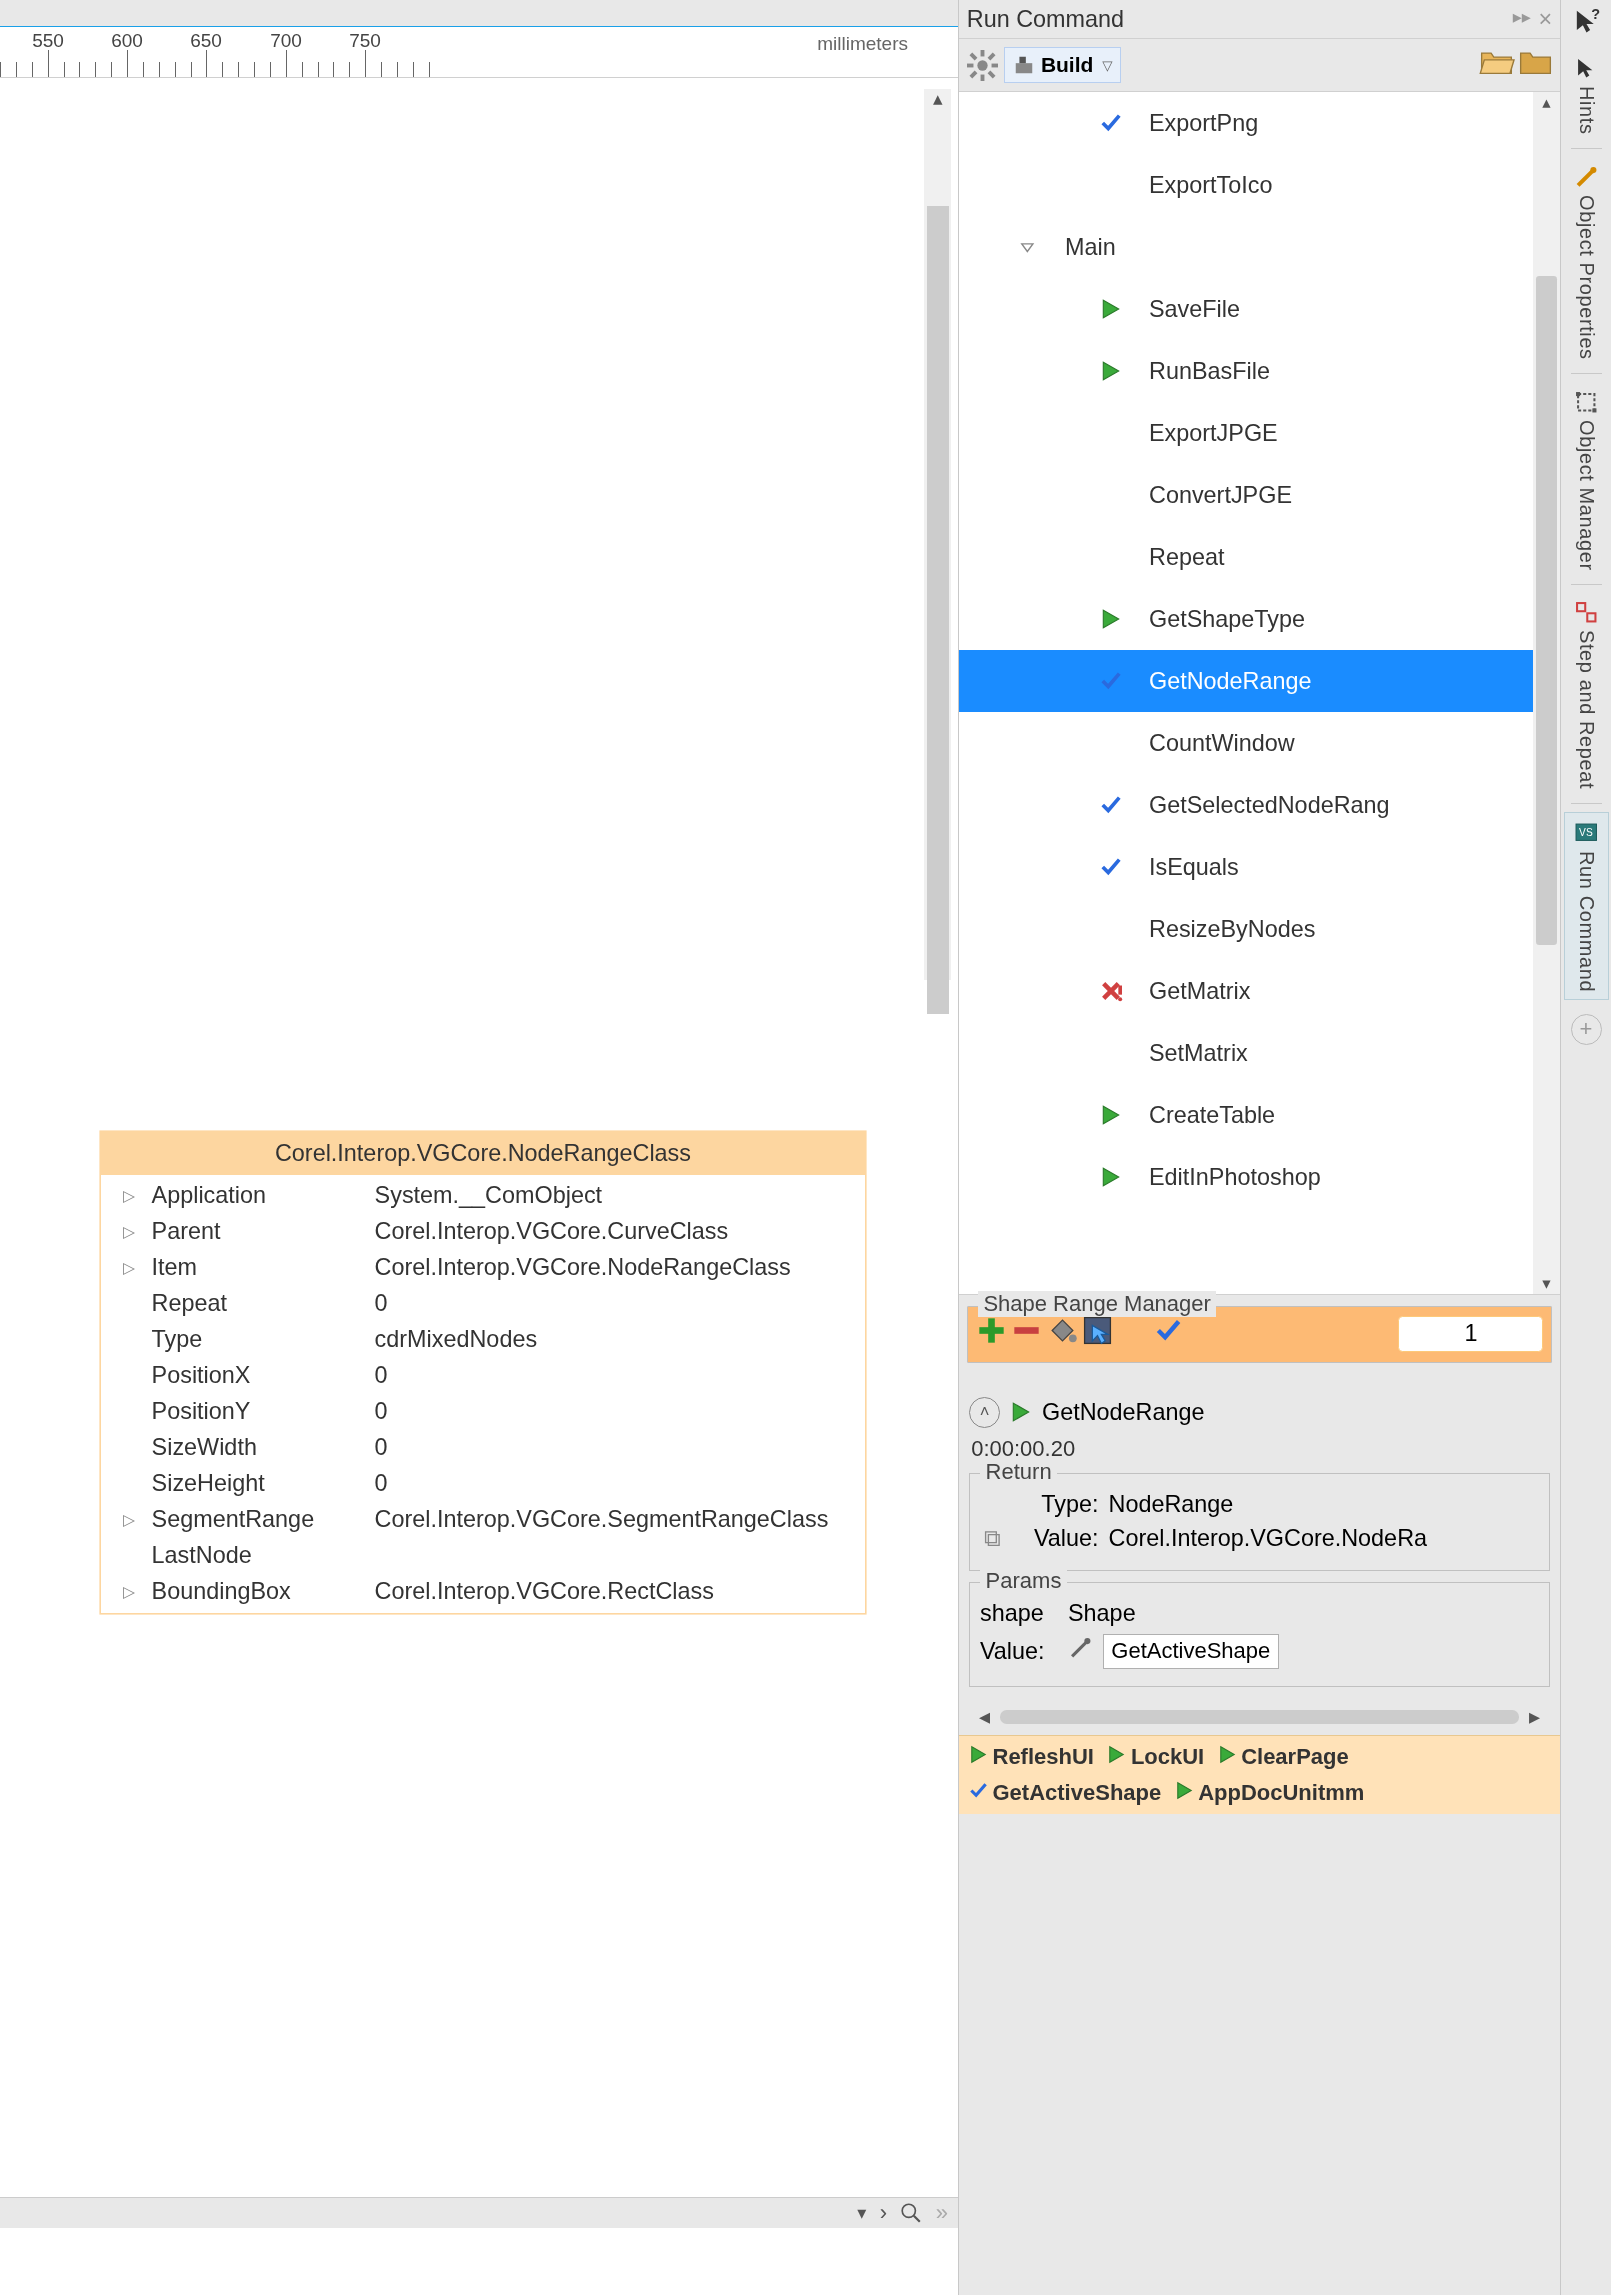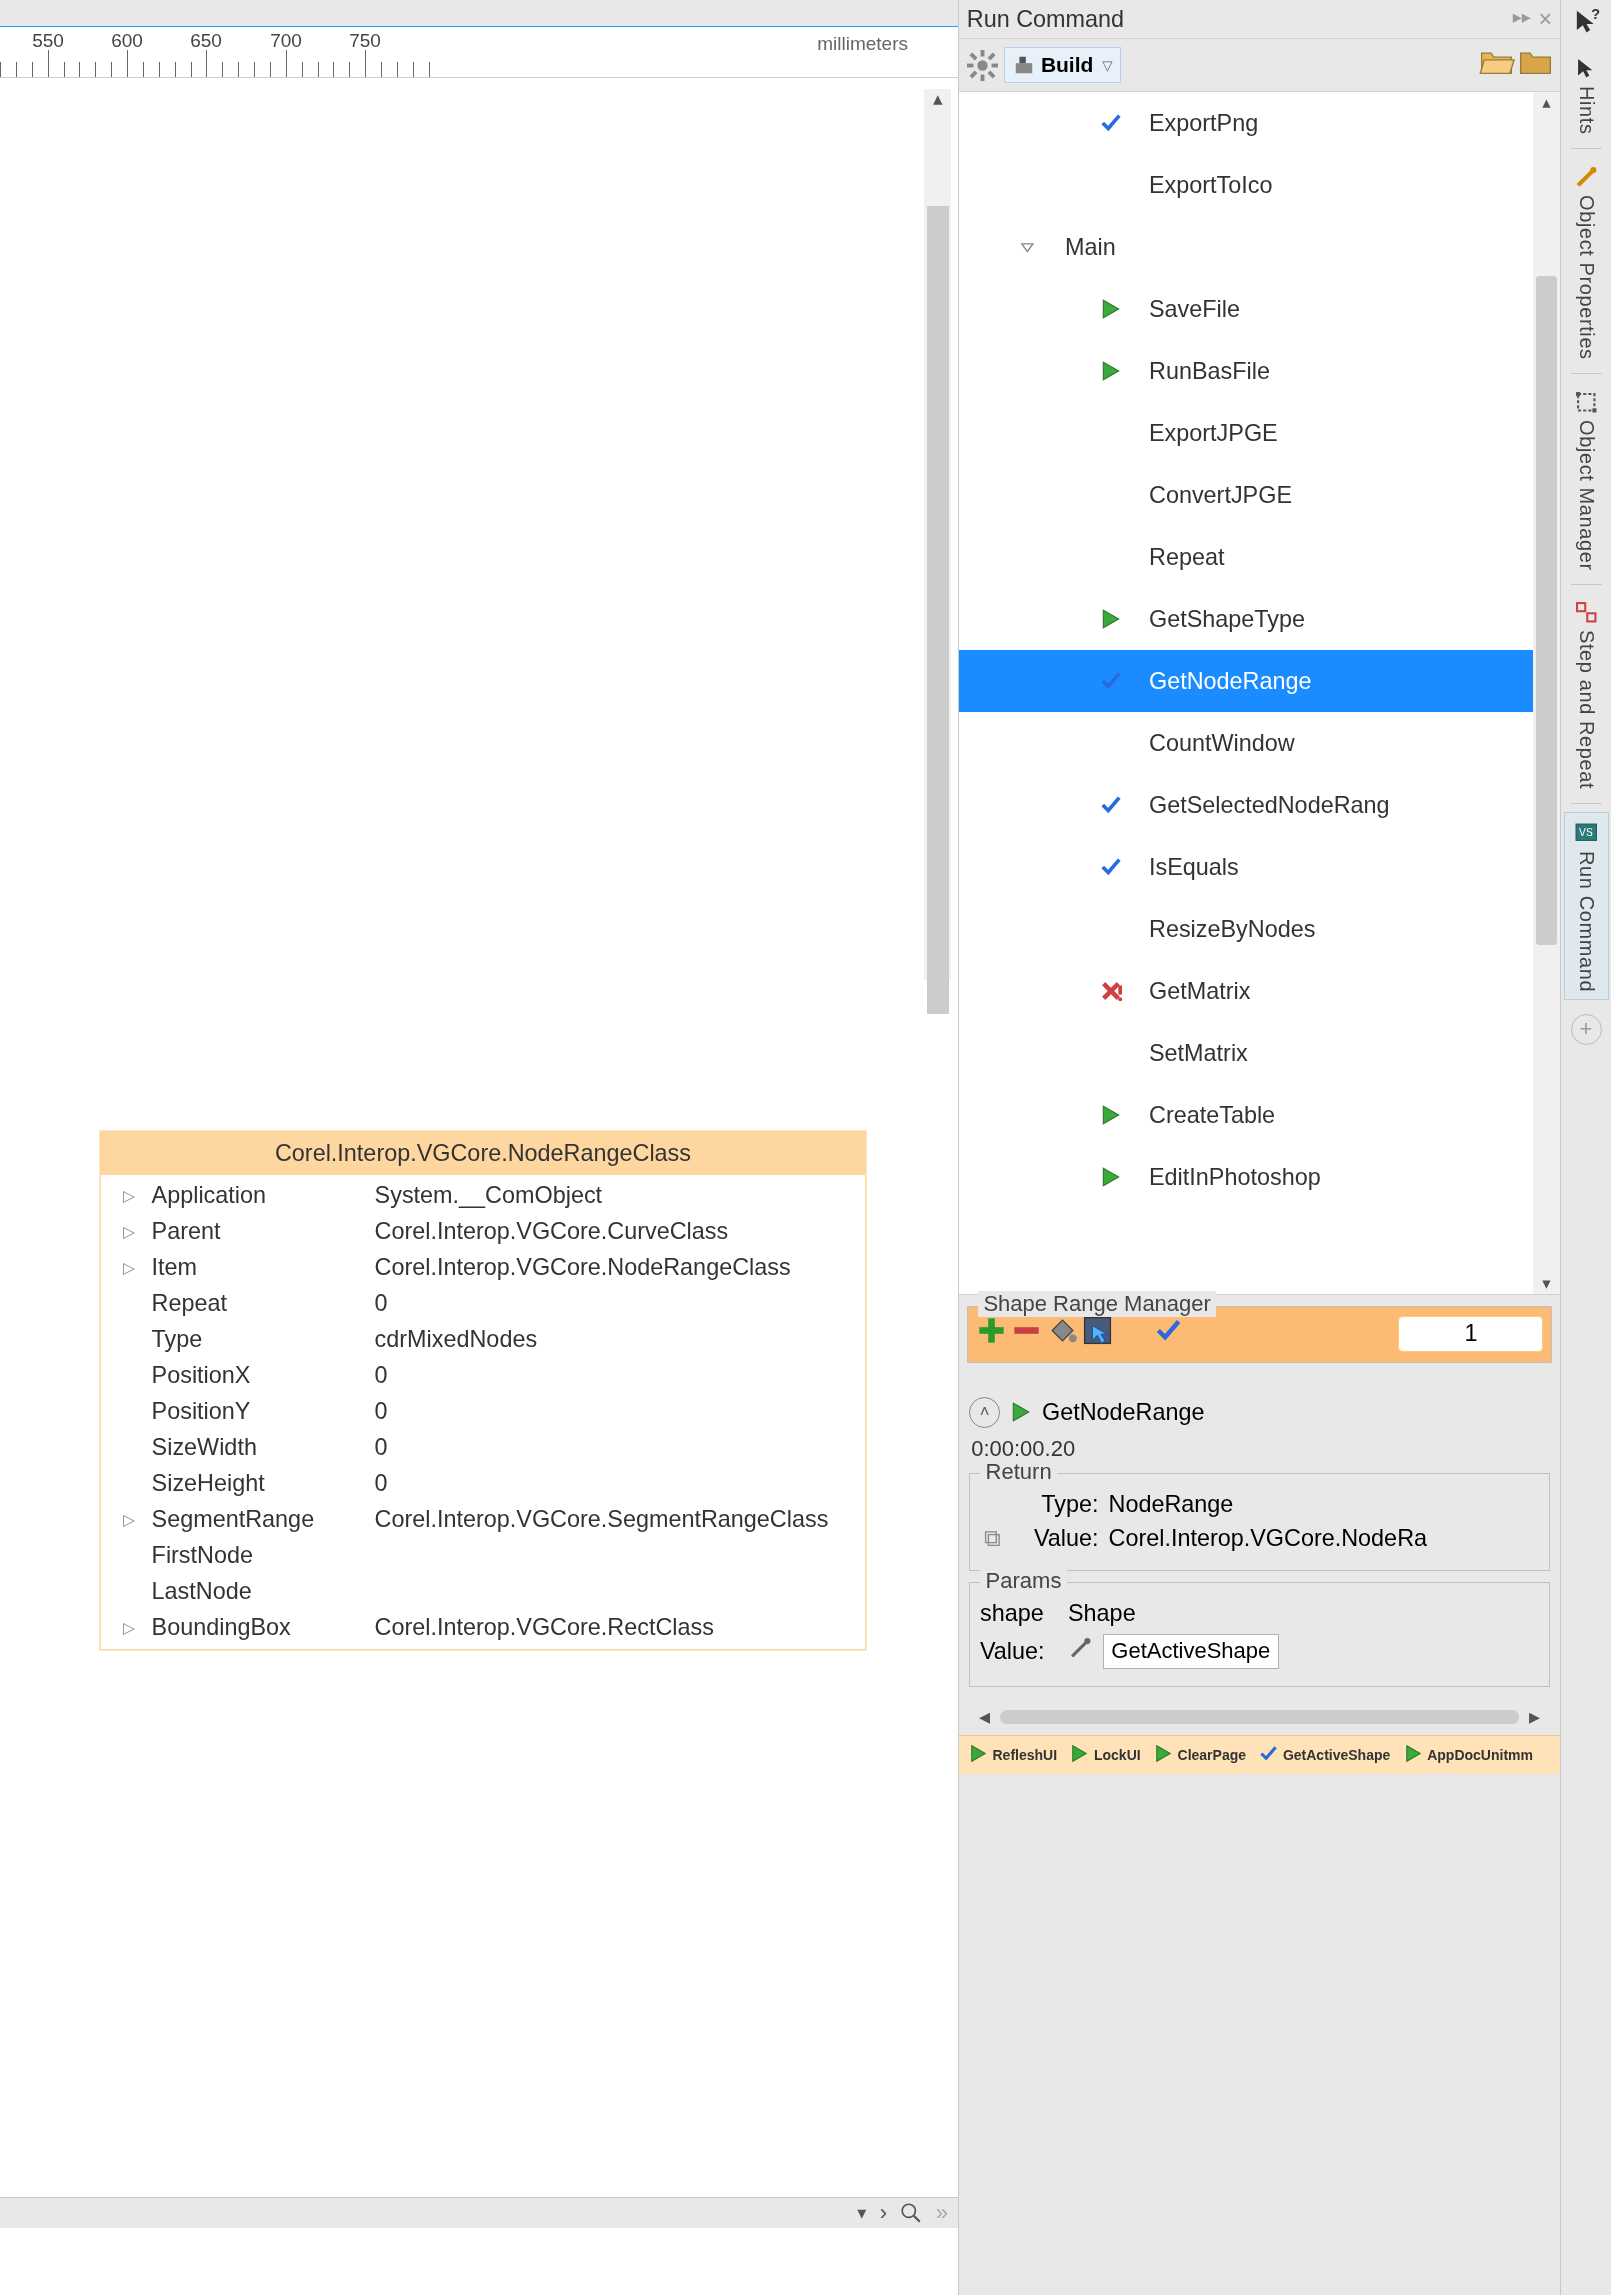--- a/index.html
+++ b/index.html
@@ -76,21 +76,21 @@
   .field-group .legend { position: absolute; top: -14.5px; left: 10px; background: #e8e8e8; padding: 0 5.6px; font-size: 22px; color: #444; }
   .kv { display: flex; align-items: center; gap: 10px; font-size: 23.4px; margin: 6.7px 0; }
   .kv .k { width: 84px; text-align: right; }
   .kv .v { flex: 1; white-space: nowrap; overflow: hidden; }
   .kv .icon-mini { width: 24.5px; display: inline-block; text-align: center; color: #888; }
   .val-box { border: 1.1px solid #b0b0b0; padding: 3.3px 7.8px; background: #fff; font-size: 22px; }
 
   .hscroll { display: flex; align-items: center; gap: 10px; padding: 5.6px 10px; }
   .hscroll .track { flex: 1; height: 13.4px; background: #ccc; border-radius: 6.7px; }
 
-  .quick-row { display: flex; flex-wrap: wrap; align-items: center; gap: 10px 13.4px; padding: 7.8px 10px; background: #ffe2b8; border-top: 0.6px solid #e8c890; font-size: 14px; }
+  .quick-row { display: flex; flex-wrap: wrap; align-items: center; gap: 10px 13.4px; padding: 7.8px 10px; background: #ffe2b8; border-top: 0.6px solid #e8c890; font-size: 22px; }
   .quick-row .q-item { display: flex; align-items: center; gap: 4.5px; font-weight: bold; color: #333; }
 
   
   .tabs-col { flex: 0 0 51px; background: #e8e8e8; border-left: 0.6px solid #c8c8c8; display: flex; flex-direction: column; align-items: center; padding-top: 6.7px; gap: 2.2px; }
   .tab-btn { width: 45px; display: flex; flex-direction: column; align-items: center; padding: 5.6px 0 7.8px 0; cursor: default; }
   .tab-btn .tab-icon { height: 29px; display: flex; align-items: center; justify-content: center; margin-bottom: 3.3px; }
   .tab-btn .tab-label { writing-mode: vertical-rl; font-size: 20px; color: #444; letter-spacing: 0.6px; }
   .tab-btn.active { background: #dfe8ec; border: 0.6px solid #b8cfd8; }
   .tab-sep { width: 31px; height: 1.1px; background: #c8c8c8; margin: 3.3px 0 5.6px 0; }
   .tab-plus { margin-top: 11px; width: 31px; height: 31px; border: 1.1px solid #bbb; border-radius: 50%; display: flex; align-items: center; justify-content: center; color: #999; font-size: 22px; }
@@ -197,25 +197,20 @@
               <span class="pname">SizeHeight</span>
               <span class="pval">0</span>
             </div>
             <div class="irow">
               <span class="exp">▷</span>
               <span class="pname">SegmentRange</span>
               <span class="pval">Corel.Interop.VGCore.SegmentRangeClass</span>
             </div>
             <div class="irow">
               <span class="exp"></span>
-              <span class="pname">FirstNode</span>
-              <span class="pval"></span>
-            </div>
-            <div class="irow">
-              <span class="exp"></span>
               <span class="pname">LastNode</span>
               <span class="pval"></span>
             </div>
             <div class="irow">
               <span class="exp">▷</span>
               <span class="pname">BoundingBox</span>
               <span class="pval">Corel.Interop.VGCore.RectClass</span>
             </div>
           </div>
       </div>

